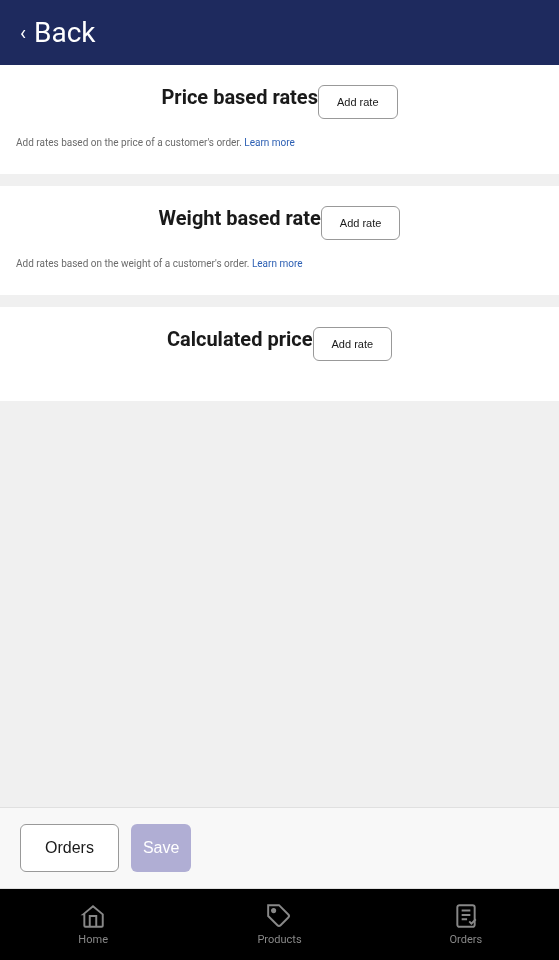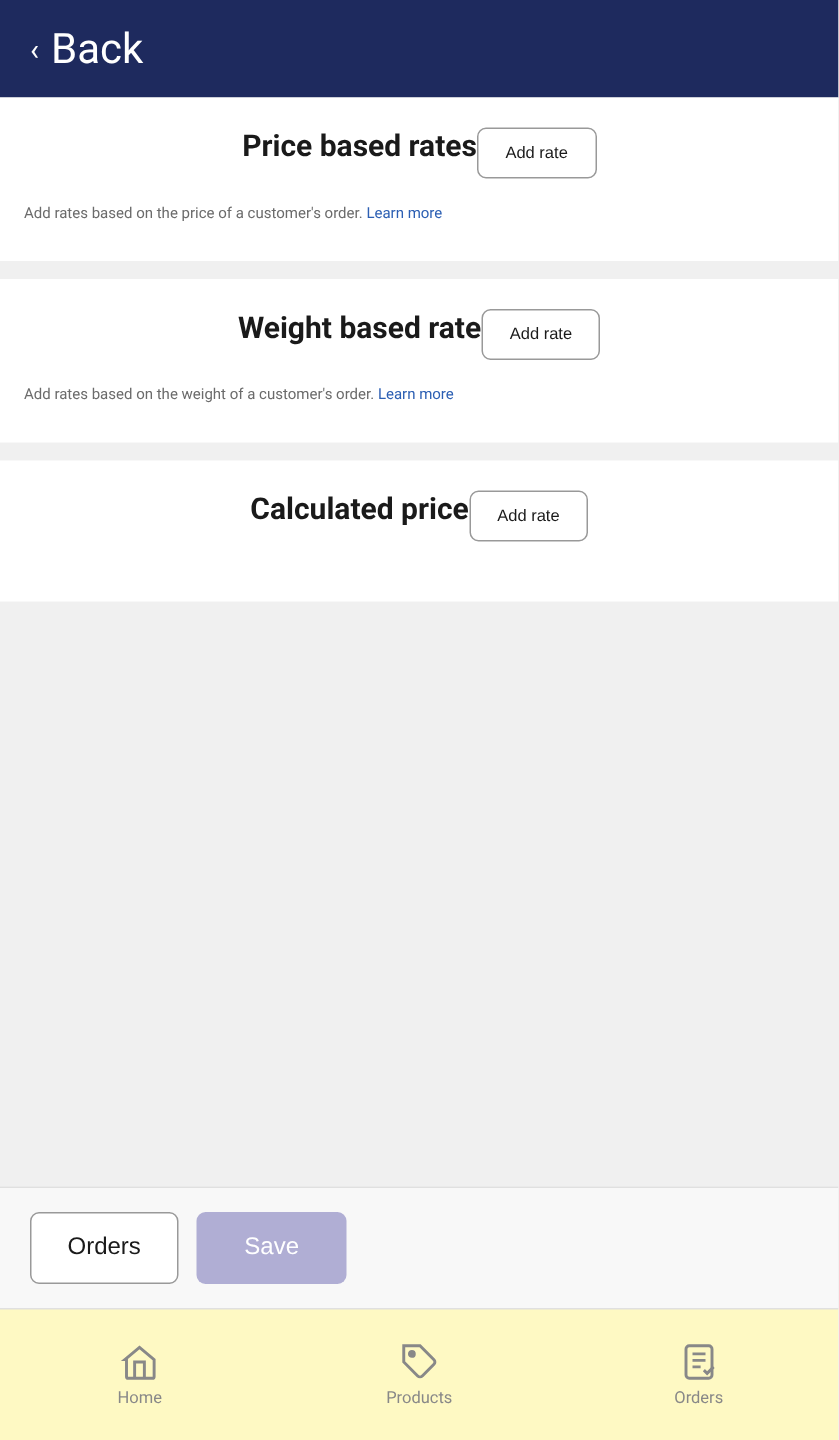--- a/index.html
+++ b/index.html
@@ -95,34 +95,34 @@
       border-radius: 6px;
       padding: 14px 24px;
       font-size: 16px;
       color: #1a1a1a;
       cursor: pointer;
     }
     .save-btn {
       background: #b0aed4;
       border: none;
       border-radius: 6px;
-      padding: 14px 32px;
+      padding: 14px 12px;
       font-size: 16px;
       color: #ffffff;
       cursor: pointer;
     }
 
     
     .bottom-nav {
-      background: #fef9c3;
+      background: #000000;
       border-top: 1px solid #e0e0e0;
       display: flex;
-      justify-content: flex-end;
+      justify-content: flex-start;
       align-items: center;
-      height: 88px;
+      height: 72px;
     }
     .nav-item {
       display: flex;
       flex-direction: column;
       align-items: center;
       gap: 4px;
       flex: 1;
       cursor: pointer;
       padding: 8px 0;
     }

